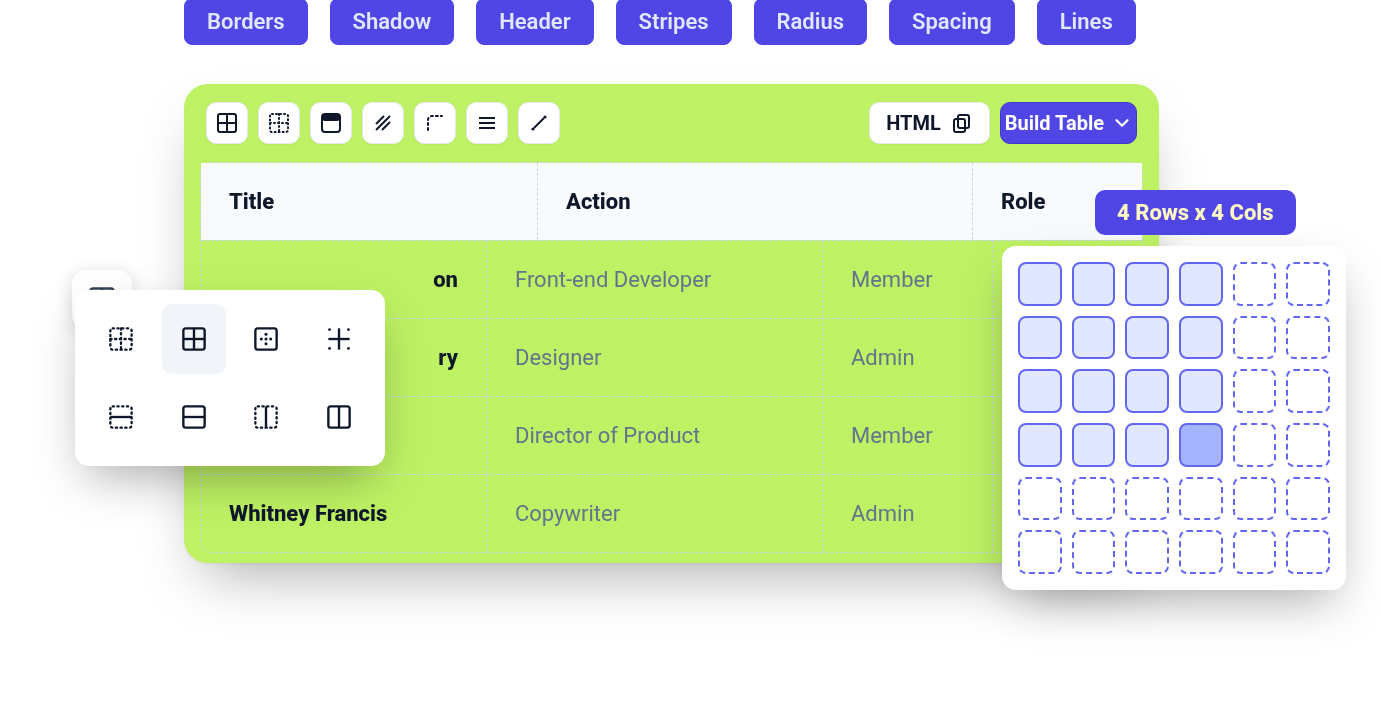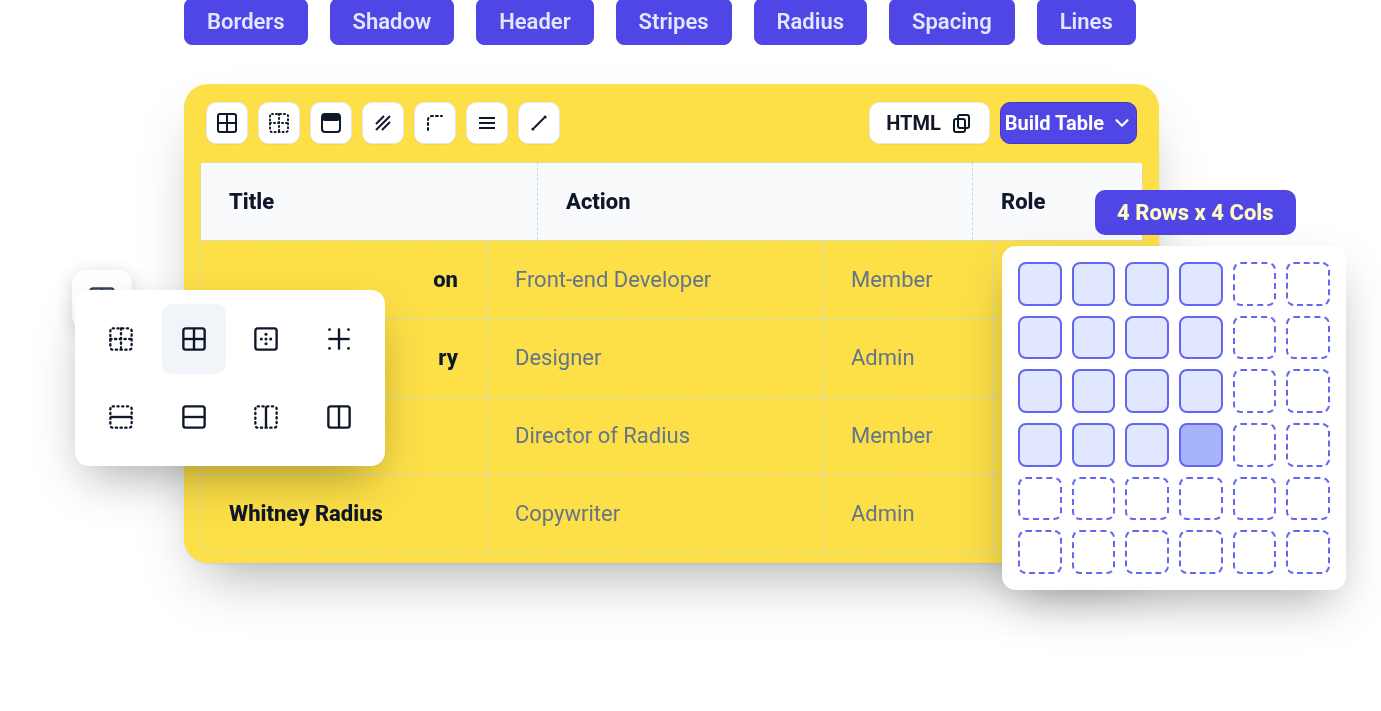--- a/index.html
+++ b/index.html
@@ -18,21 +18,21 @@
   }
 
   
   .pills{position:absolute; left:184px; top:-2px; display:flex; gap:22px;}
   .pill{background:var(--indigo); color:#e0e7ff; border-radius:8px; padding:10px 22px;
         font-size:22px; font-weight:600; text-align:center; border:1px solid var(--indigo);}
 
   
   .card{
     position:absolute; left:184px; top:84px; width:975px;
-    border-radius:24px; background:#fde047;
+    border-radius:24px; background:#bef264;
     box-shadow:0 1px 2px rgba(0,0,0,.06), 0 28px 60px -20px rgba(0,0,0,.35);
     padding:14px 16px 10px;
   }
 
   .toolbar{display:flex; align-items:center; gap:10px; padding:4px 6px 12px;}
   .tbtn{width:42px; height:42px; border:1px solid var(--line); border-radius:10px;
         display:flex; align-items:center; justify-content:center; background:#fff;
         box-shadow:0 1px 1px rgba(0,0,0,.04);}
   .spacer{flex:1;}
   .htmlbtn{display:flex; align-items:center; gap:10px; border:1px solid var(--line); background:#fff;
@@ -261,26 +261,26 @@
       <div class="cell c-action"></div>
     </div>
     <div class="row">
       <div class="cell c-name body" style="text-align:right">ry</div>
       <div class="cell c-title">Designer</div>
       <div class="cell c-role">Admin</div>
       <div class="cell c-action"></div>
     </div>
     <div class="row">
       <div class="cell c-name body">Tom Cook</div>
-      <div class="cell c-title">Director of Radius</div>
+      <div class="cell c-title">Director of Product</div>
       <div class="cell c-role">Member</div>
       <div class="cell c-action"></div>
     </div>
     <div class="row">
-      <div class="cell c-name body">Whitney Radius</div>
+      <div class="cell c-name body">Whitney Francis</div>
       <div class="cell c-title">Copywriter</div>
       <div class="cell c-role">Admin</div>
       <div class="cell c-action"></div>
     </div>
   </div>
 
 </div>
 
 <div class="mini">
   <span>

